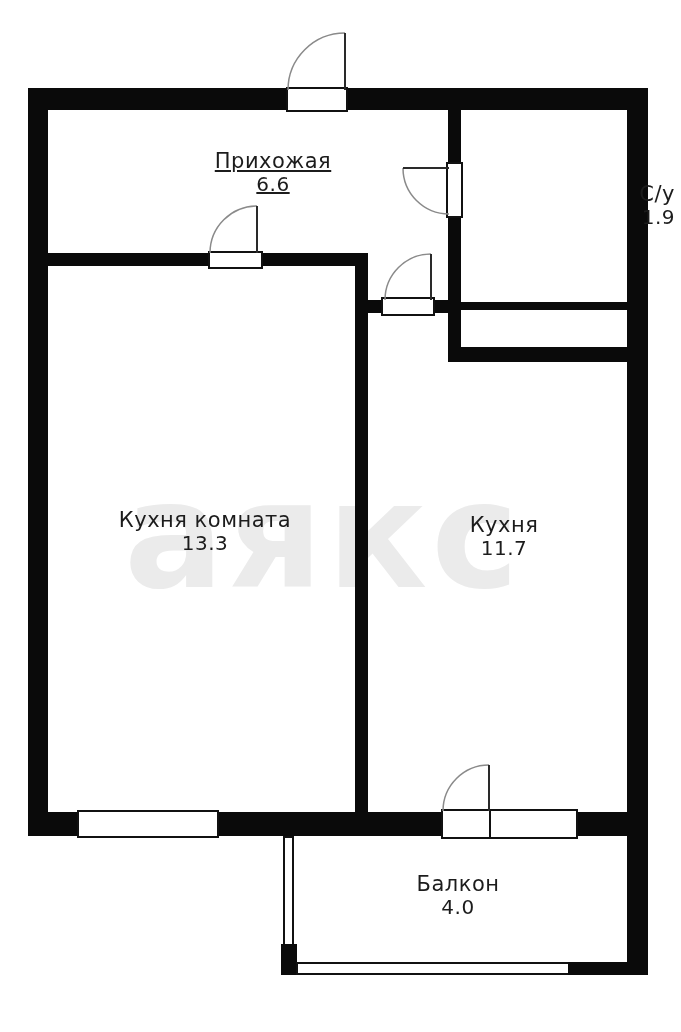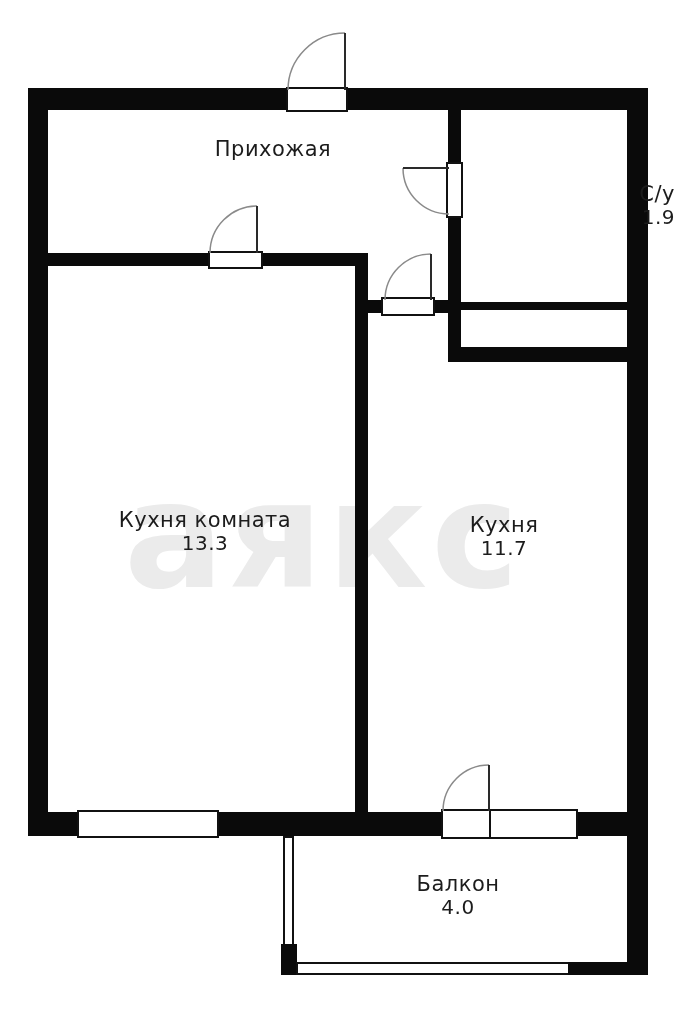--- a/index.html
+++ b/index.html
@@ -110,22 +110,23 @@
     <path d="M 403 168 A 46 46 0 0 0 449 214" fill="none" stroke="#8a8a8a" stroke-width="1.5"></path>
     <path d="M 403 168 L 449 168" fill="none" stroke="#2a2a2a" stroke-width="2"></path>
 
     <path d="M 385 300 A 46 46 0 0 1 431 254" fill="none" stroke="#8a8a8a" stroke-width="1.5"></path>
     <path d="M 431 254 L 431 300" fill="none" stroke="#2a2a2a" stroke-width="2"></path>
 
     <path d="M 443 811 A 46 46 0 0 1 489 765" fill="none" stroke="#8a8a8a" stroke-width="1.5"></path>
     <path d="M 489 765 L 489 811" fill="none" stroke="#2a2a2a" stroke-width="2"></path>
   </svg>
 
-  <div class="room-label" style="left:163px; top:138px;">
+  <div class="room-label" style="left:163px; top:150px;text-decoration:underline;">
     <div>Прихожая</div>
+    <div class="area">6.6</div>
   </div>
 
   <div class="room-label" style="left:455px; top:183px;text-align:right;">
     <div>С/у</div>
     <div class="area">1.9</div>
   </div>
 
   <div class="room-label" style="left:95px; top:509px;">
     <div>Кухня комната</div>
     <div class="area">13.3</div>

